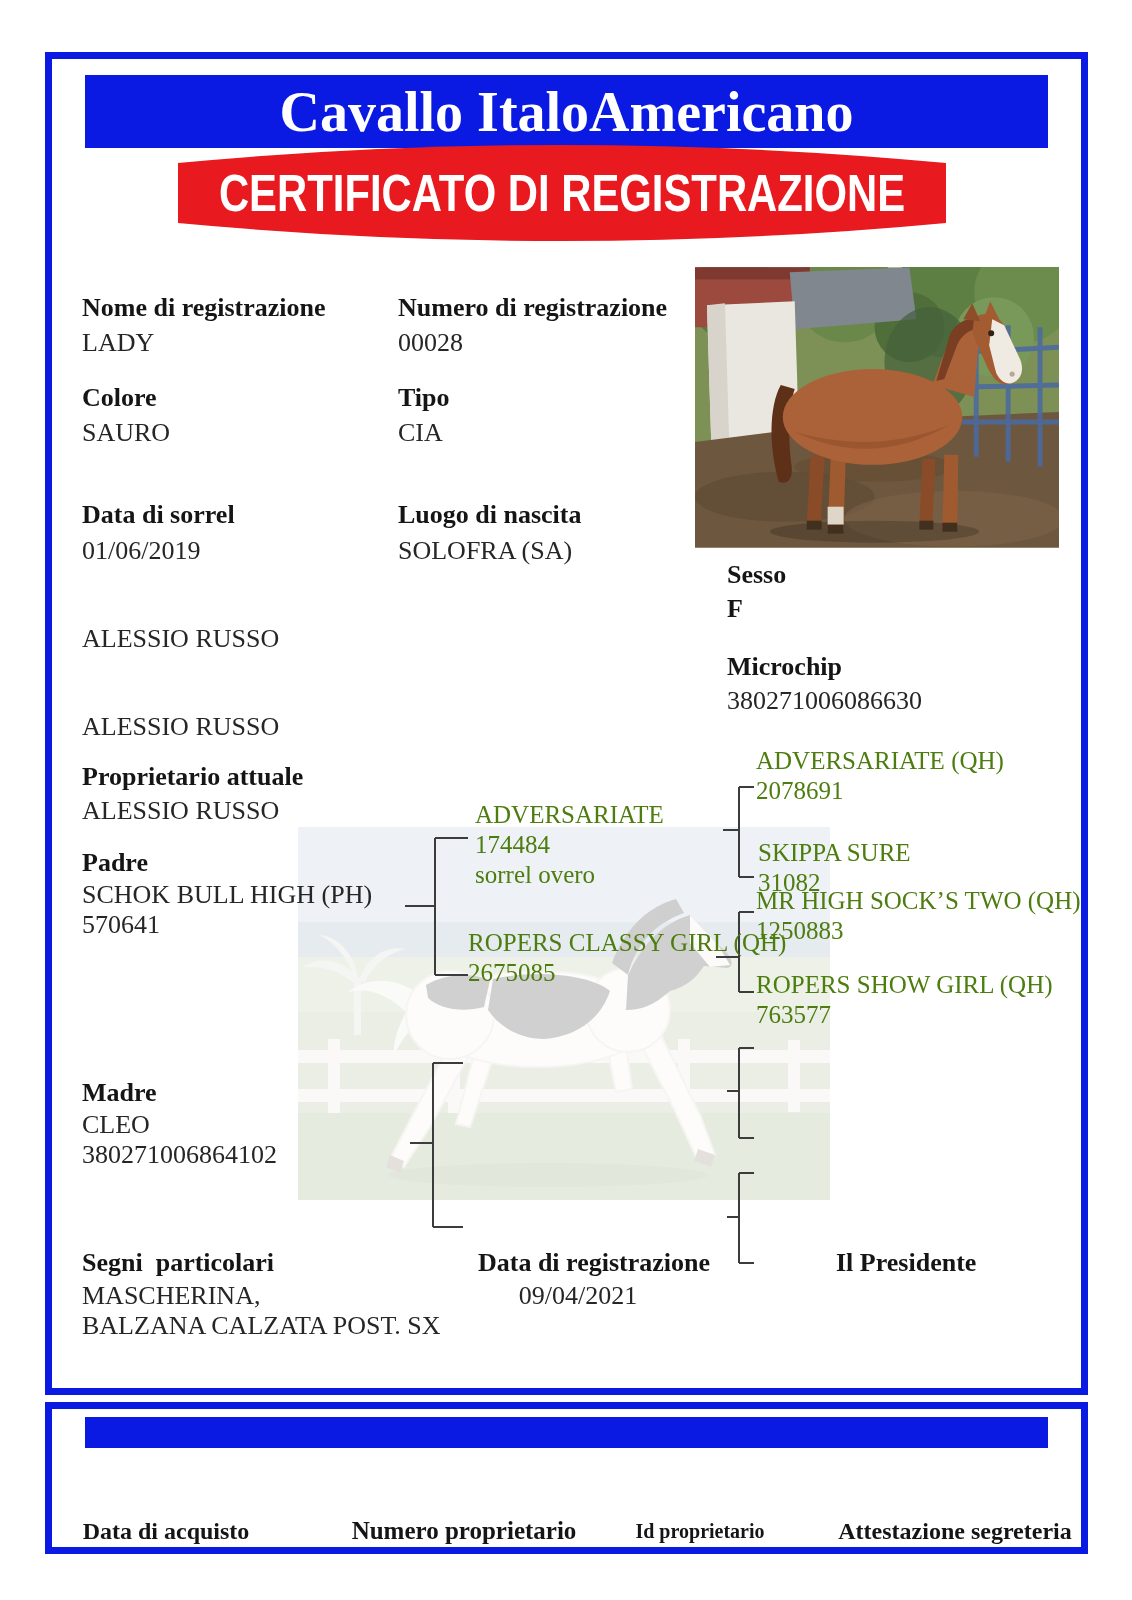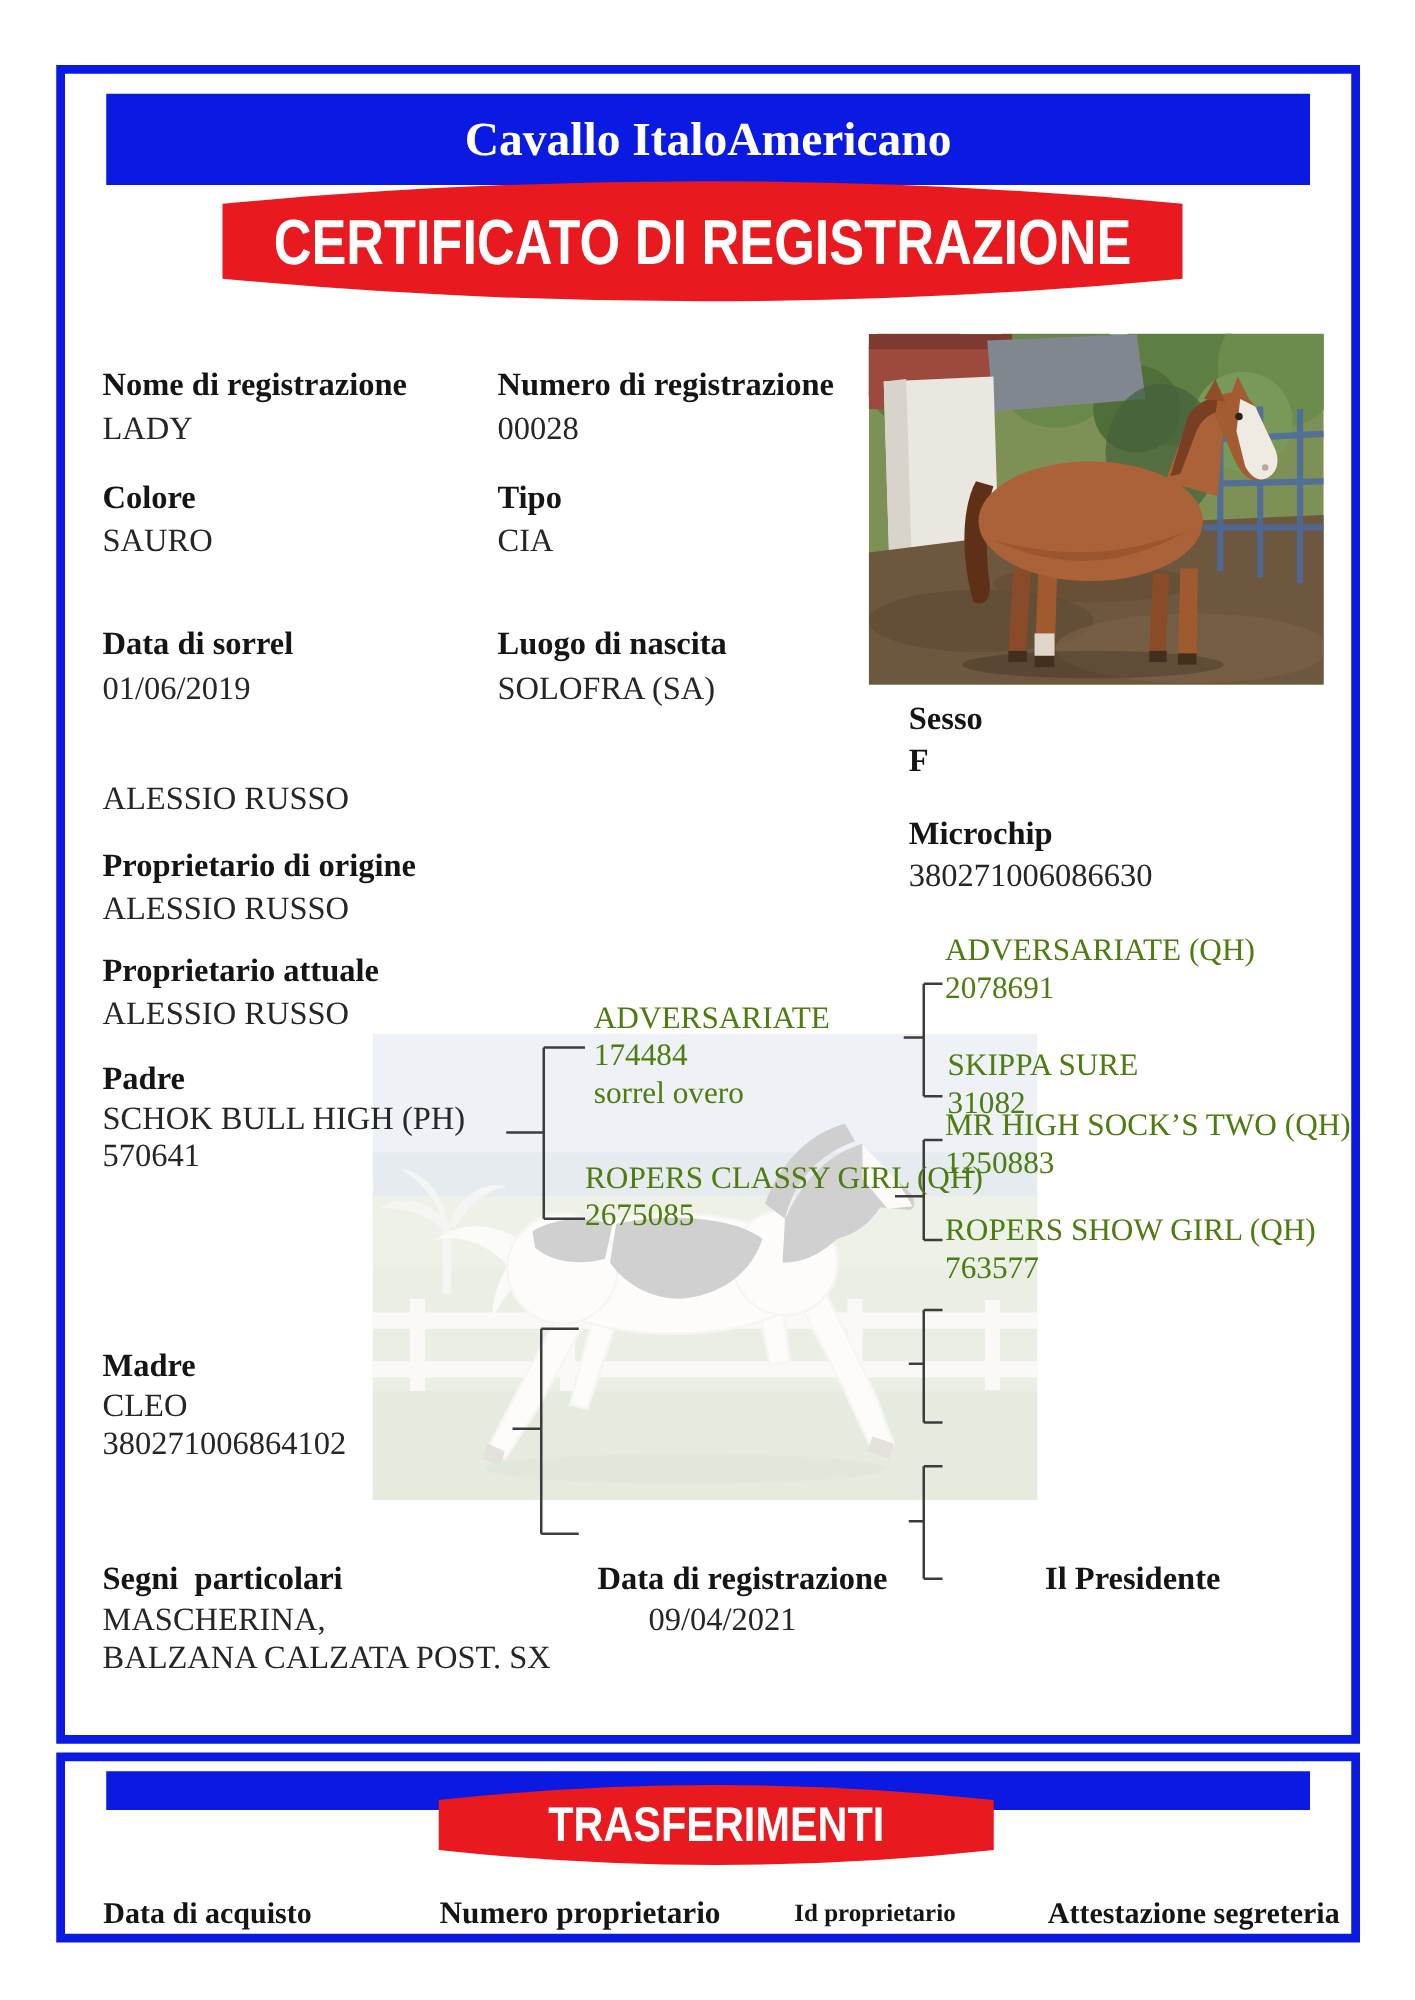--- a/index.html
+++ b/index.html
@@ -24,21 +24,21 @@
   .photo{position:absolute;left:695px;top:267px;width:364px;height:281px;z-index:4;}
 </style>
 </head>
 <body>
 
 <div class="page">
 
   <div class="frame" style="left:45px;top:52px;width:1043px;height:1343px;"></div>
 
   <div class="bluebar" style="left:85px;top:75px;width:963px;height:73px;"></div>
-  <div class="titletext" style="left:85px;top:82px;width:963px;font-size:38px;line-height:60px;">Cavallo ItaloAmericano</div>
+  <div class="titletext" style="left:85px;top:82px;width:963px;font-size:56px;line-height:60px;">Cavallo ItaloAmericano</div>
 
   <div class="lens" style="left:173px;top:143px;width:778px;height:100px;z-index:6;">
     <svg width="778" height="100" viewBox="0 0 778 100">
       <path d="M5 20 Q389 -16 773 20 L773 80 Q389 116 5 80 Z" fill="#e8191f"></path>
     </svg>
     <span class="lenslabel" style="font-size:51px;transform:scaleX(0.82);">CERTIFICATO DI REGISTRAZIONE</span>
   </div>
 
   <div class="wm">
     <svg width="532" height="373" viewBox="0 0 532 373">
@@ -194,21 +194,20 @@
   <div class="val" style="left:398px;top:536px;">SOLOFRA (SA)</div>
 
   <div class="lbl" style="left:727px;top:560px;">Sesso</div>
   <div class="lbl" style="left:727px;top:594px;">F</div>
 
   <div class="val" style="left:82px;top:624px;">ALESSIO RUSSO</div>
 
   <div class="lbl" style="left:727px;top:652px;">Microchip</div>
   <div class="val" style="left:727px;top:686px;">380271006086630</div>
 
-  <div class="lbl" style="left:82px;top:678px;">Proprietario di origine</div>
   <div class="val" style="left:82px;top:712px;">ALESSIO RUSSO</div>
 
   <div class="lbl" style="left:82px;top:762px;">Proprietario attuale</div>
   <div class="val" style="left:82px;top:796px;">ALESSIO RUSSO</div>
 
   <div class="lbl" style="left:82px;top:848px;">Padre</div>
   <div class="val" style="left:82px;top:880px;">SCHOK BULL HIGH (PH)</div>
   <div class="val" style="left:82px;top:910px;">570641</div>
 
   <div class="ped" style="left:475px;top:800px;">ADVERSARIATE</div>
@@ -235,25 +234,19 @@
   <div class="val" style="left:82px;top:1281px;">MASCHERINA,</div>
   <div class="val" style="left:82px;top:1311px;">BALZANA CALZATA POST. SX</div>
 
   <div class="lbl center" style="left:594px;top:1248px;">Data di registrazione</div>
   <div class="val center" style="left:578px;top:1281px;">09/04/2021</div>
 
   <div class="lbl" style="left:836px;top:1248px;">Il Presidente</div>
 
   <div class="frame" style="left:45px;top:1402px;width:1043px;height:152px;"></div>
   <div class="bluebar" style="left:85px;top:1417px;width:963px;height:31px;"></div>
-  <div class="lens" style="left:347px;top:1427px;width:452px;height:68px;z-index:6;">
-    <svg width="452" height="68" viewBox="0 0 452 68">
-      <path d="M4 13 Q226 -11 448 13 L448 53 Q226 77 4 53 Z" fill="#e8191f"></path>
-    </svg>
-    <span class="lenslabel" style="font-size:39px;transform:scaleX(0.85);">TRASFERIMENTI</span>
-  </div>
 
   <div class="lbl center" style="left:166px;top:1516px;font-size:24px;">Data di acquisto</div>
   <div class="lbl center" style="left:464px;top:1516px;font-size:25px;">Numero proprietario</div>
   <div class="lbl center" style="left:700px;top:1516px;font-size:20px;">Id proprietario</div>
   <div class="lbl center" style="left:955px;top:1516px;font-size:24px;">Attestazione segreteria</div>
 
 </div>
 
 </body></html>

